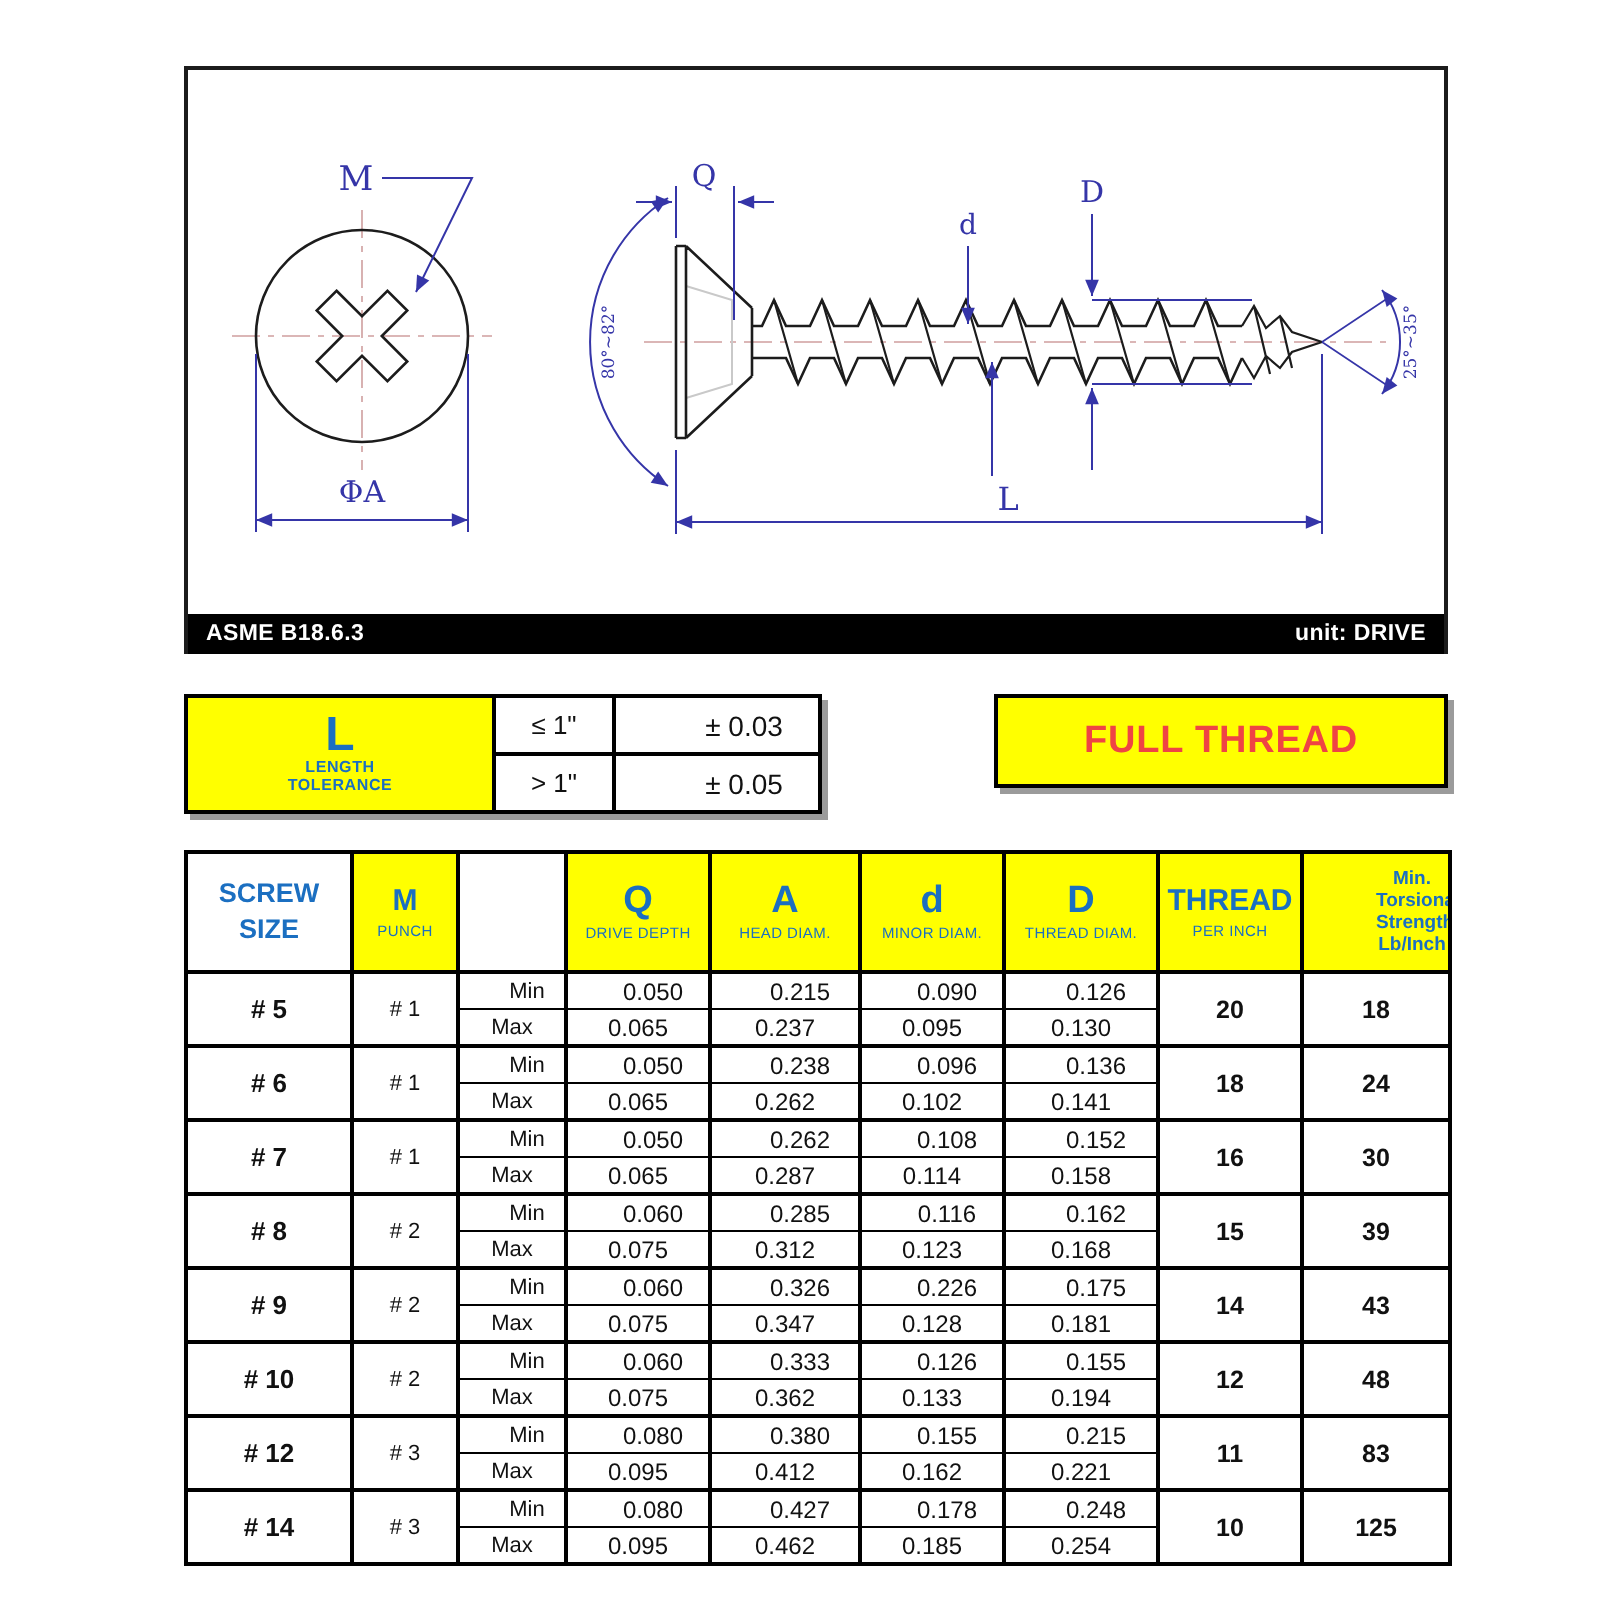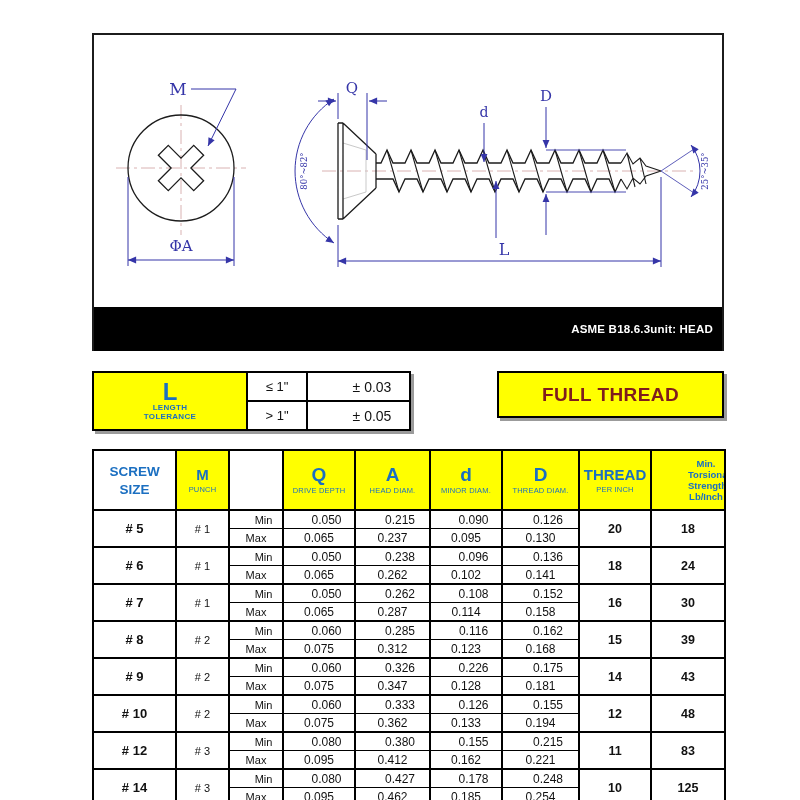--- a/index.html
+++ b/index.html
@@ -3,35 +3,35 @@
 <meta charset="utf-8">
 <style>
   html,body{margin:0;padding:0;background:#ffffff;}
   body{width:800px;height:800px;font-family:"Liberation Sans",sans-serif;-webkit-font-smoothing:antialiased;}
   .page{position:relative;width:800px;height:800px;background:#fff;}
   .content{position:absolute;left:92px;top:33px;width:632px;}
 
   
   .drawing-frame{border:2px solid #1c1c1c;border-bottom:none;width:628px;background:#fff;}
   .drawing-frame svg{display:block;}
-  .std-bar{height:20px;background:#000;color:#fff;display:flex;justify-content:flex-end;align-items:center;
-           padding:12px 9px;font-size:11.5px;font-weight:bold;letter-spacing:.2px;}
+  .std-bar{height:20px;background:#000;color:#fff;display:flex;justify-content:space-between;align-items:center;
+           padding:0 9px;font-size:11.5px;font-weight:bold;letter-spacing:.2px;}
 
   
   .mid{display:flex;justify-content:space-between;align-items:flex-start;margin-top:20px;width:632px;}
   .tol-box{border-collapse:collapse;box-shadow:3px 3px 0 #9b9b9b;background:#fff;}
   .tol-box td{border:2px solid #000;}
   .tol-yellow{background:#ffff00;width:150px;text-align:center;vertical-align:middle;}
   .tol-symbol{font-size:24px;font-weight:bold;color:#1b6fc1;line-height:22px;font-family:"Liberation Sans",sans-serif;}
   .tol-title{font-size:8px;font-weight:bold;color:#1b6fc1;line-height:9px;letter-spacing:.3px;}
   .tol-cond{width:56px;height:25px;text-align:center;font-size:13px;color:#111;background:#fff;}
   .tol-val{width:72px;height:25px;text-align:center;font-size:14px;color:#111;background:#fff;padding-left:28px;}
   .full-thread{width:223px;height:43px;background:#ffff00;border:2px solid #000;box-shadow:3px 3px 0 #9b9b9b;
                display:flex;align-items:center;justify-content:center;}
-  .full-thread span{font-size:19px;font-weight:bold;color:#7f1d1d;letter-spacing:.4px;}
+  .full-thread span{font-size:19px;font-weight:bold;color:#ef4444;letter-spacing:.4px;}
 
   
   .spec-table{border-collapse:collapse;margin-top:18px;table-layout:fixed;width:632px;background:#fff;}
   .spec-table th,.spec-table td{border:2px solid #000;padding:0;text-align:center;vertical-align:middle;overflow:hidden;}
   .spec-table th{height:58px;background:#ffff00;color:#1b6fc1;}
   th.h-white{background:#fff;}
   .h-size{font-size:13.5px;font-weight:bold;line-height:17px;}
   .h-main{font-size:19px;font-weight:bold;line-height:19px;display:block;}
   .h-main-sm{font-size:15px;font-weight:bold;line-height:16px;display:block;}
   .h-sub{font-size:7.5px;font-weight:normal;line-height:9px;display:block;margin-top:2px;letter-spacing:.2px;}
@@ -116,21 +116,21 @@
         <text x="390" y="82" font-size="14">d</text>
         <text x="452" y="66" font-size="15">D</text>
         <text x="410" y="220" font-size="16">L</text>
         <text x="213" y="136" font-size="8.5" transform="rotate(-90 213 136)">80°~82°</text>
         <text x="614" y="136" font-size="8.5" transform="rotate(-90 614 136)">25°~35°</text>
       </g>
     </svg>
 
     <div class="std-bar">
       <span>ASME B18.6.3</span>
-      <span>unit: HEAD</span>
+      <span>unit: DRIVE</span>
     </div>
   </div>
 
   <div class="mid">
     <table class="tol-box">
       <tbody>
             <tr>
         <td class="tol-yellow" rowspan="2">
           <div class="tol-symbol">L</div>
           <div class="tol-title">LENGTH</div>

